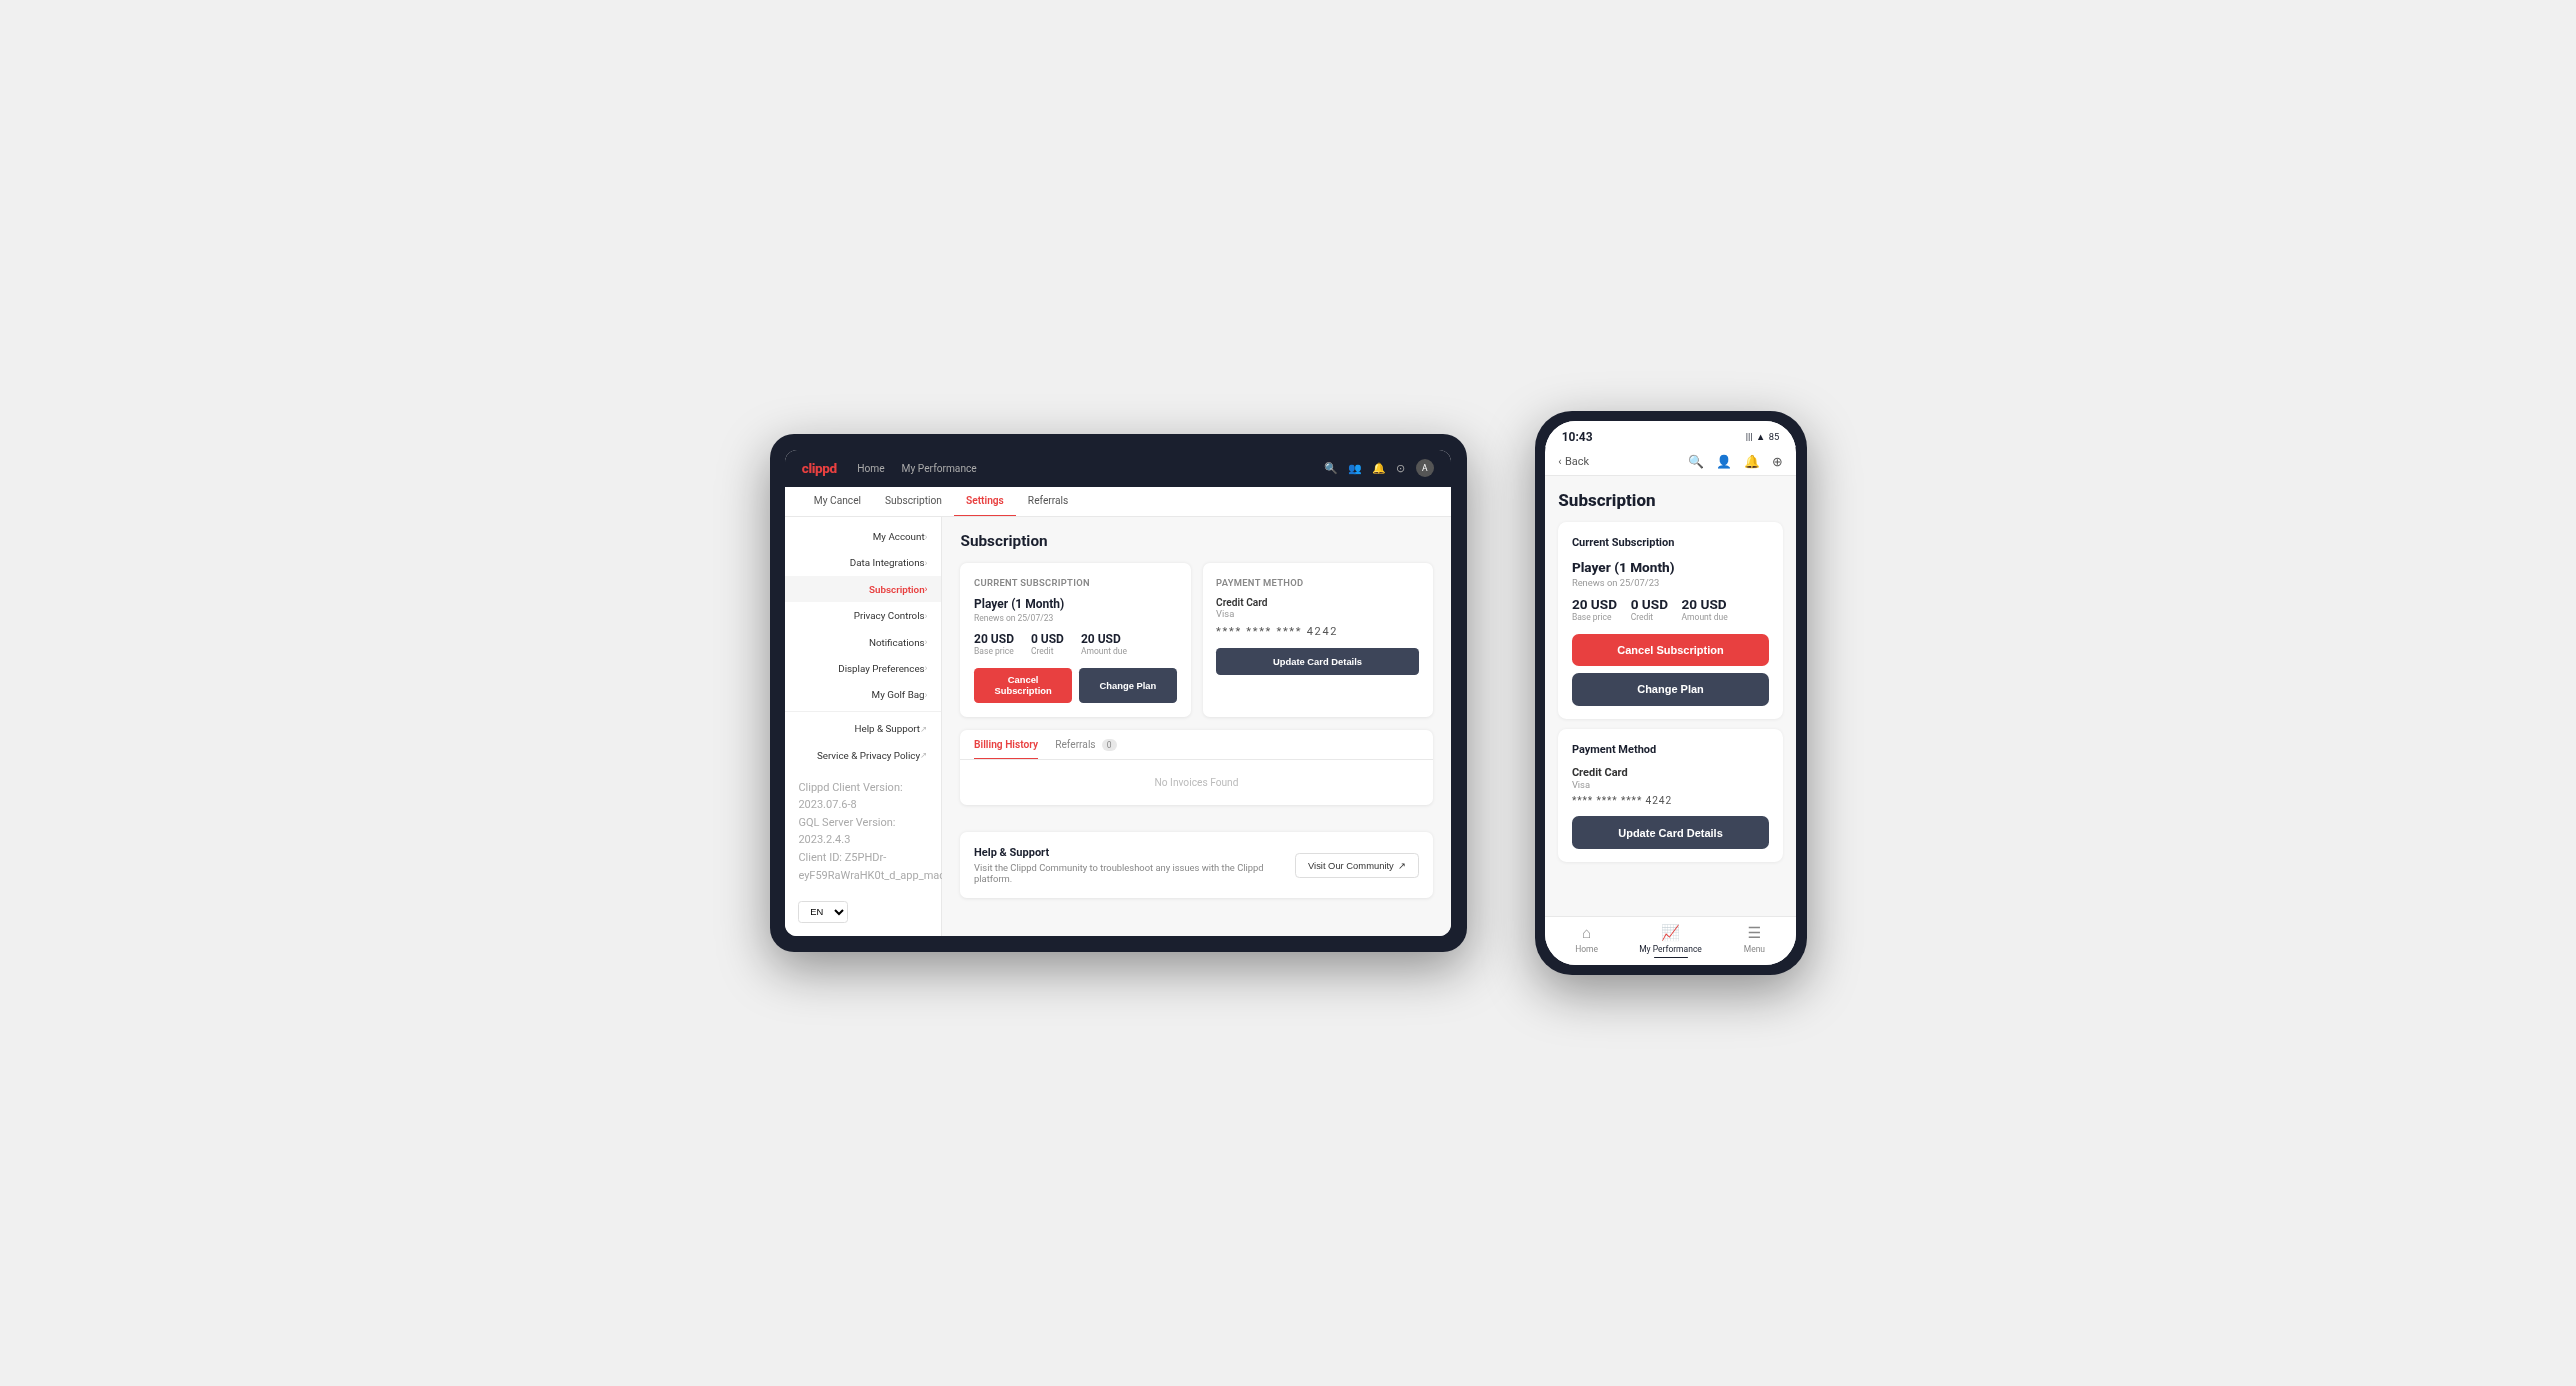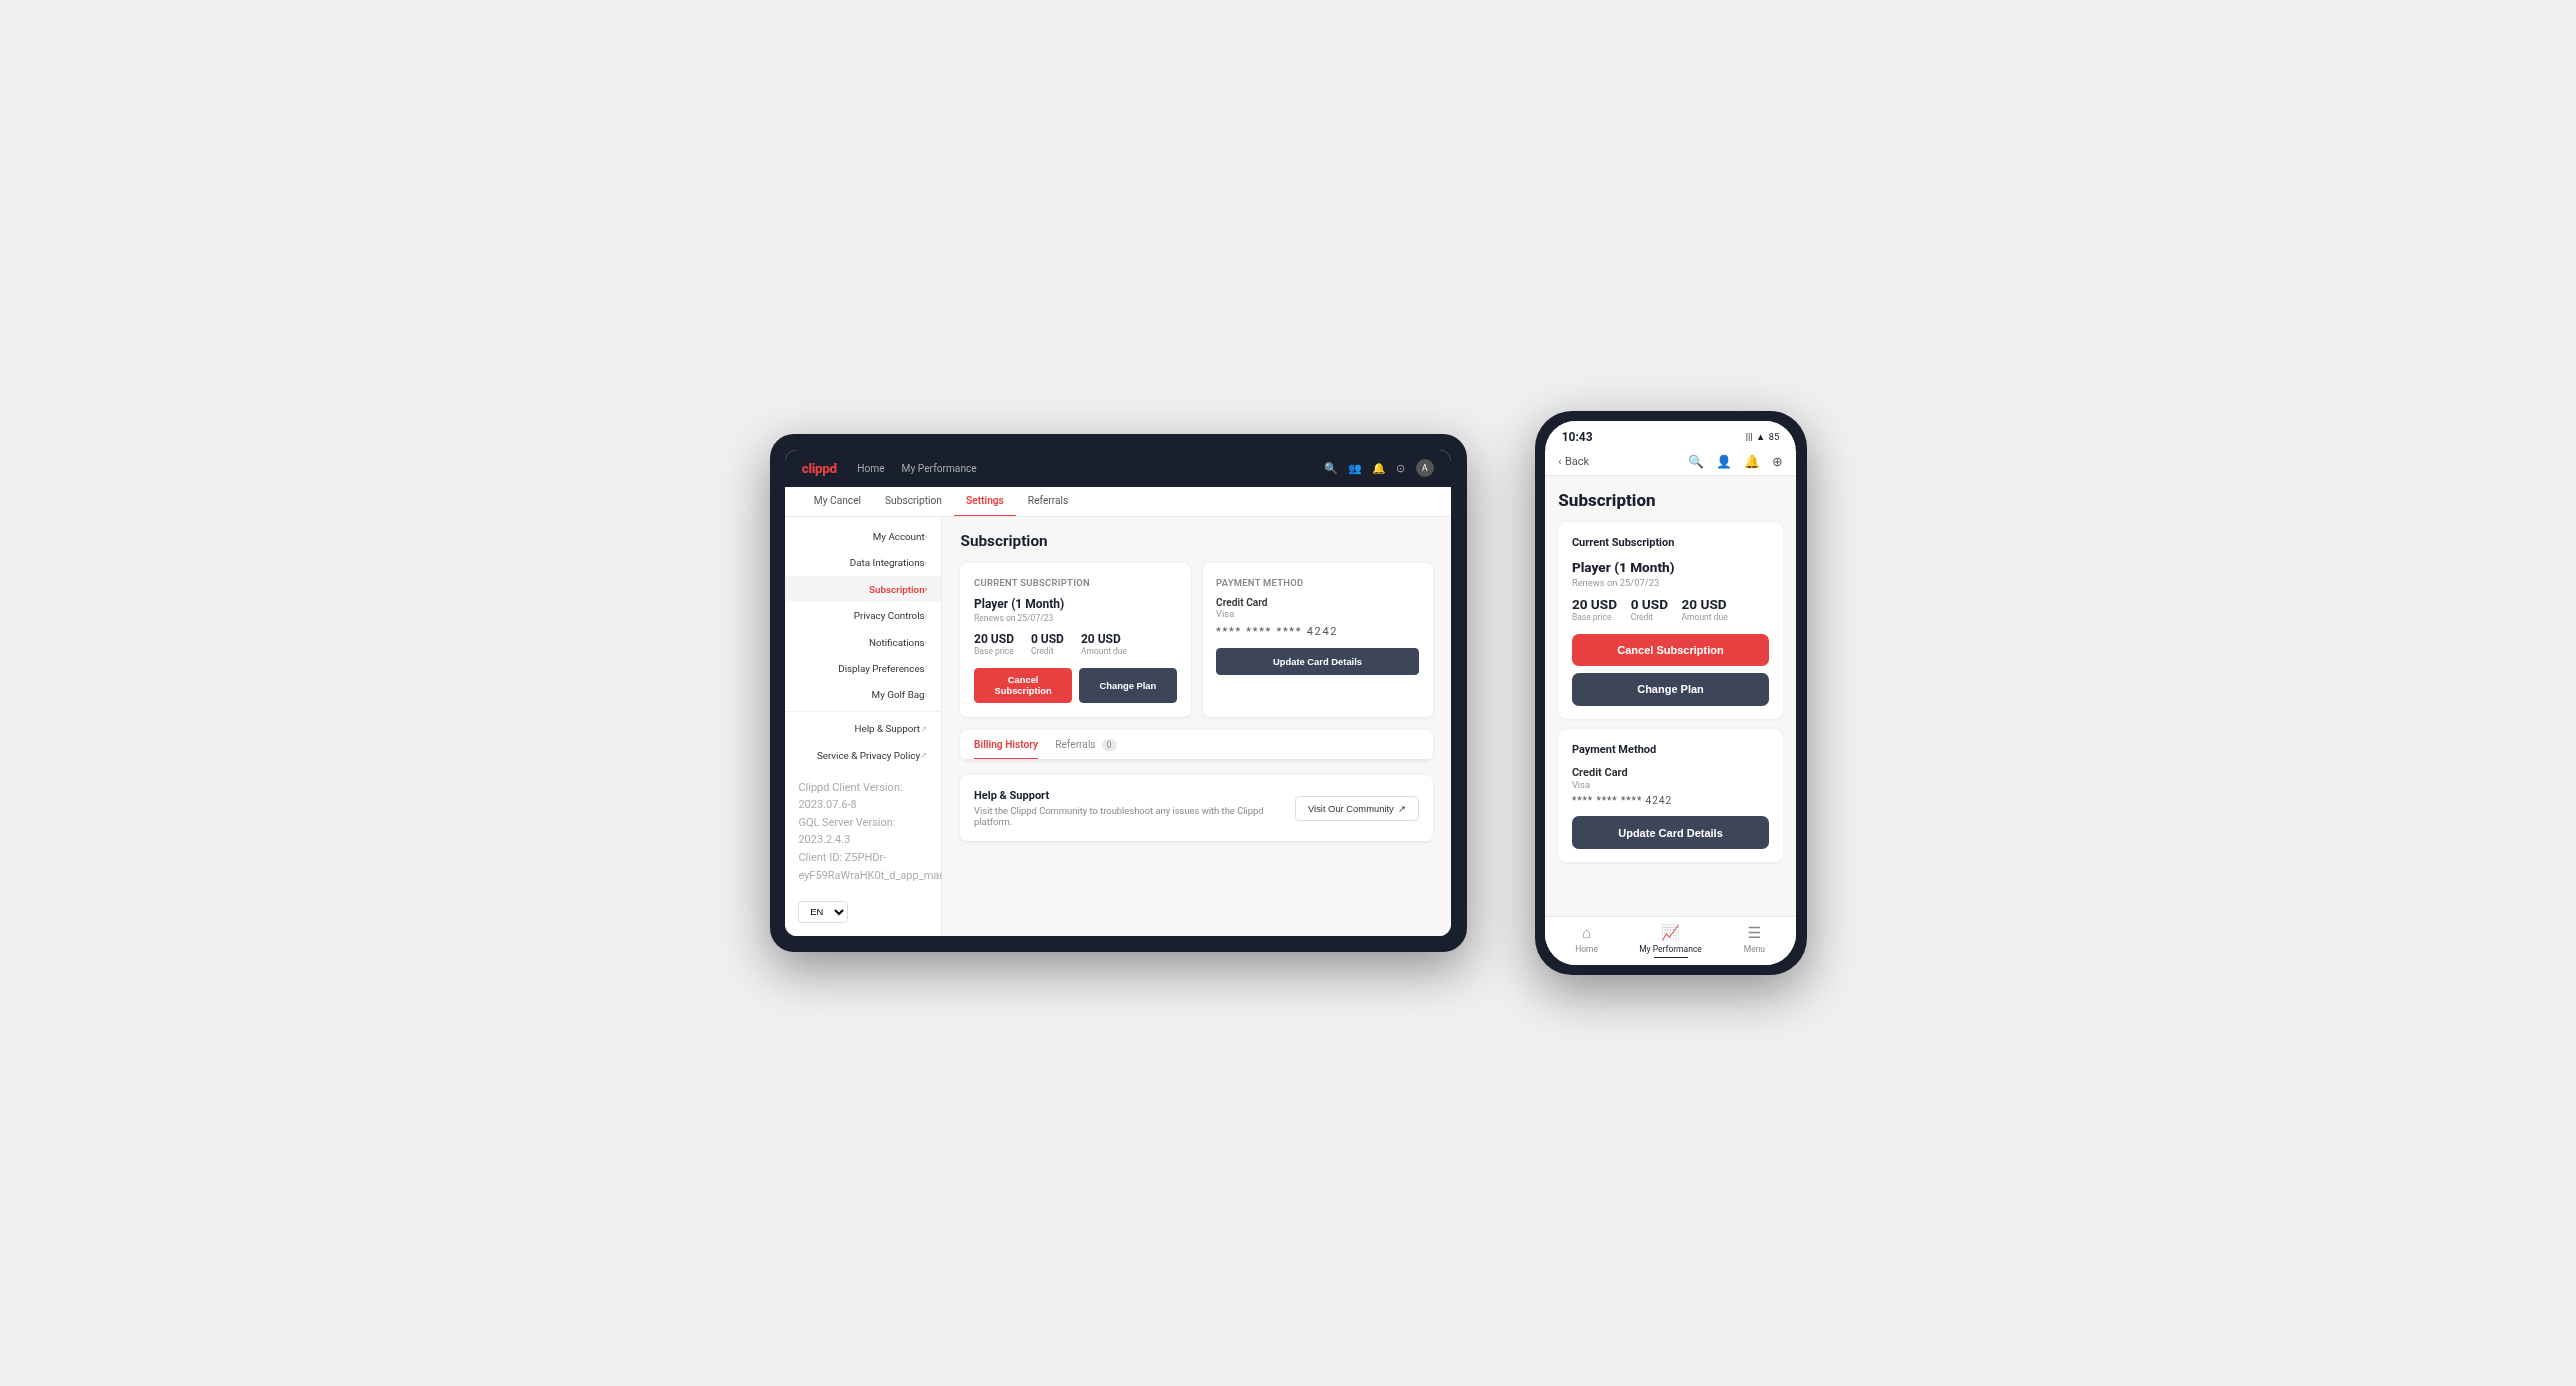--- a/index.html
+++ b/index.html
@@ -265,21 +265,21 @@
       cursor: pointer;
       width: 100%;
     }
 
     
     .billing-section {
       background: #fff;
       border-radius: 6.8px;
       padding: 0;
       box-shadow: 0 0.9px 3.4px rgba(0,0,0,0.08);
-      margin-bottom: 15px;
+      margin-bottom: 27px;
       overflow: hidden;
     }
     .billing-tabs {
       display: flex;
       border-bottom: 0.9px solid #e8e8e8;
       padding: 0 13.6px;
     }
     .billing-tab {
       padding: 8.5px 0;
       margin-right: 17px;
@@ -671,20 +671,21 @@
         <div class="billing-section">
           <div class="billing-tabs">
             <div class="billing-tab active">
               <span>Billing History</span>
             </div>
             <div class="billing-tab">
               <span>Referrals</span>
               <span class="billing-tab-badge">0</span>
             </div>
           </div>
+          <div class="billing-empty">No Invoices Found</div>
         </div>
 
         <div class="help-section">
           <div>
             <div class="help-title">Help &amp; Support</div>
             <div class="help-desc">Visit the Clippd Community to troubleshoot any issues with the Clippd platform.</div>
           </div>
           <button class="btn-community">
             <span>Visit Our Community</span>
             <span>↗</span>

